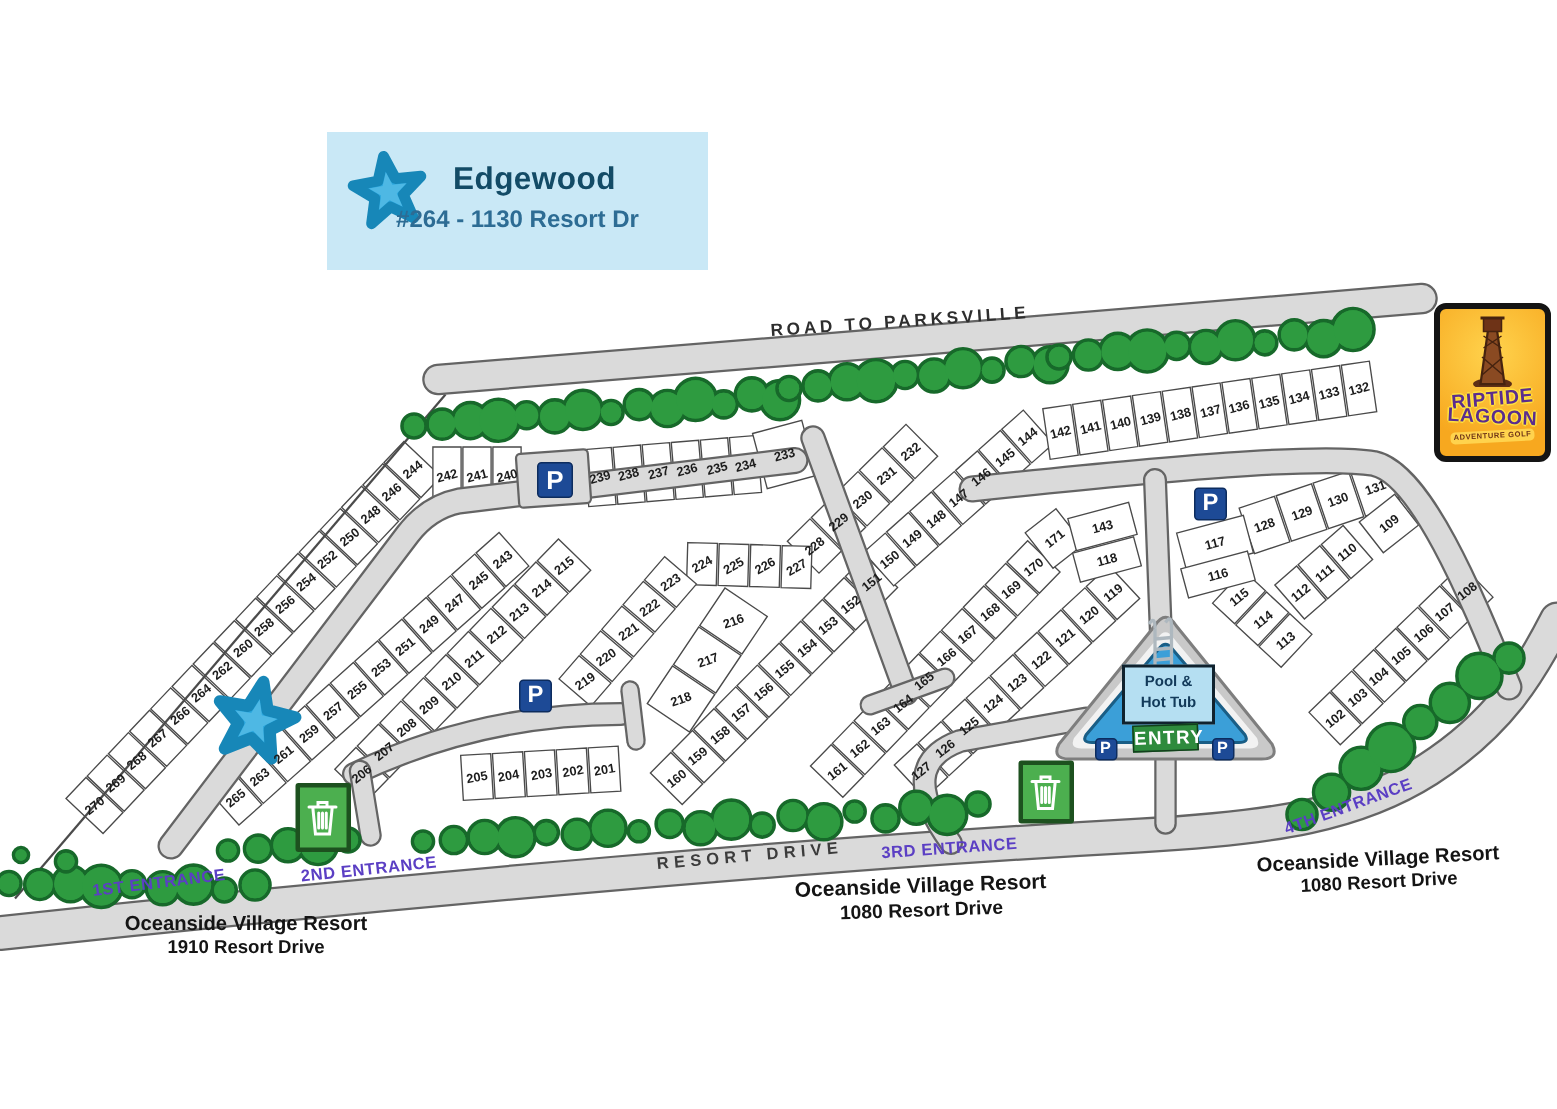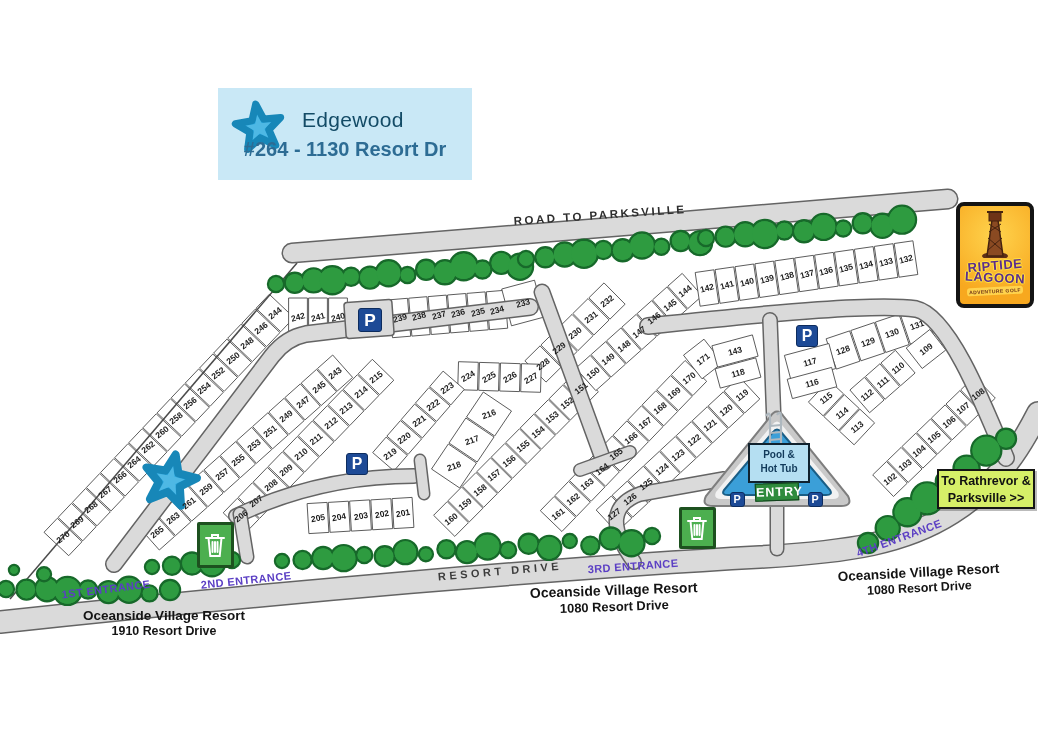--- a/index.html
+++ b/index.html
@@ -10,22 +10,22 @@
   .rf{fill:none;stroke:#dadada;stroke-linecap:round;stroke-linejoin:round;}
   .lot-cell{fill:#ffffff;stroke:#4a4a4a;stroke-width:0.9;}
   .lotlab{position:absolute;font-size:8.5px;font-weight:700;color:#1c1c1c;white-space:nowrap;transform-origin:center;}
   .pbox{position:absolute;background:#1d4a96;color:#fff;font-weight:700;display:flex;align-items:center;justify-content:center;border-radius:3px;border:1px solid #0d2c5e;box-sizing:border-box;}
   .trash{position:absolute;background:#4caf4f;border:3px solid #1d511f;display:flex;align-items:center;justify-content:center;box-sizing:border-box;border-radius:2px;}
   .entlab{position:absolute;color:#5b3fc4;font-weight:700;font-size:11px;letter-spacing:.4px;white-space:nowrap;transform-origin:center;}
   .addr{position:absolute;text-align:center;color:#141414;font-weight:700;line-height:1.2;white-space:nowrap;transform-origin:center;}
   .addr .l2{font-size:92%;}
   .roadlab{position:absolute;font-weight:700;color:#2e2e2e;white-space:nowrap;transform-origin:center;}
   .legend{position:absolute;left:218px;top:88px;width:254px;height:92px;background:#c9e8f6;}
-  .legend .title{position:absolute;left:84px;top:20px;font-size:21px;font-weight:400;color:#134b66;letter-spacing:.3px;}
-  .legend .unit{position:absolute;left:0;top:50px;width:100%;text-align:center;font-size:20px;font-weight:700;color:#2d6c94;}
+  .legend .title{position:absolute;left:84px;top:20px;font-size:21px;font-weight:700;color:#134b66;letter-spacing:.3px;}
+  .legend .unit{position:absolute;left:0;top:50px;width:100%;text-align:center;font-size:16px;font-weight:700;color:#2d6c94;}
   .sign{position:absolute;box-sizing:border-box;text-align:center;font-weight:700;color:#111;transform-origin:center;}
   .pool-label{background:#b5dff2;border:2.5px solid #10222e;color:#123a5a;font-size:10px;line-height:1.4;padding-top:3px;}
   .entry{background:#2e8b3d;border:1px solid #123f1c;color:#fff;font-size:12.5px;line-height:16px;letter-spacing:1px;}
   .spa{background:#f6a54e;border:2px solid #151515;font-size:12.5px;line-height:1.35;padding-top:4px;box-shadow:3px 3px 0 rgba(60,60,60,.45);}
   .rath{background:#d6ef68;border:2px solid #151515;font-size:12.5px;line-height:1.35;padding-top:2px;box-shadow:2px 2px 0 rgba(60,60,60,.35);}
   .riptide{position:absolute;left:956px;top:202px;width:78px;height:106px;border:4px solid #141414;border-radius:8px;background:radial-gradient(circle at 50% 30%,#ffd34d 0%,#f7a81f 78%);box-sizing:border-box;overflow:hidden;}
   .rip-word{text-align:center;font-weight:800;color:#5b2d8e;font-size:13px;line-height:12px;text-shadow:-1px 0 #ffe23f,1px 0 #ffe23f,0 -1px #ffe23f,0 1px #ffe23f;letter-spacing:.5px;}
   .rip1{transform:rotate(-5deg);margin-top:2px;}
   .rip2{transform:rotate(3deg);}
   .rip-band{margin:3px auto 0;width:56px;background:#ffd34d;color:#6e3317;font-size:5px;font-weight:700;text-align:center;border-radius:3px;padding:1px 0;transform:rotate(-3deg);letter-spacing:.4px;}
@@ -558,24 +558,20 @@
   </div>
 
   <div class="sign pool-label" style="left:748px;top:443px;width:62px;height:40px;">
     <div>Pool &amp;</div>
     <div>Hot Tub</div>
   </div>
 
   <div class="sign entry" style="left:755px;top:483px;width:44px;height:18px;transform:rotate(-2deg);">ENTRY</div>
 
 
-  <div class="sign rath" style="left:937px;top:469px;width:98px;height:40px;">
-    <div>To Rathrevor &amp;</div>
-    <div>Parksville &gt;&gt;</div>
-  </div>
 
   <div class="riptide">
     <svg width="70" height="52" style="display:block;margin:0 auto;">
       <ellipse cx="35" cy="50" rx="13" ry="4" fill="#5e2f16"></ellipse>
       <polygon points="27,50 43,50 38,14 32,14" fill="#8a4a22" stroke="#46230f" stroke-width="1.5"></polygon>
       <path d="M28,44 L42,32 M28,32 L42,44 M29,26 L41,18 M29,18 L41,26" stroke="#46230f" stroke-width="1" fill="none"></path>
       <rect x="29" y="6" width="12" height="9" fill="#6e3317" stroke="#46230f"></rect>
       <path d="M27,6 L43,6" stroke="#46230f" stroke-width="2"></path>
     </svg>
     <div class="rip-word rip1">RIPTIDE</div>

